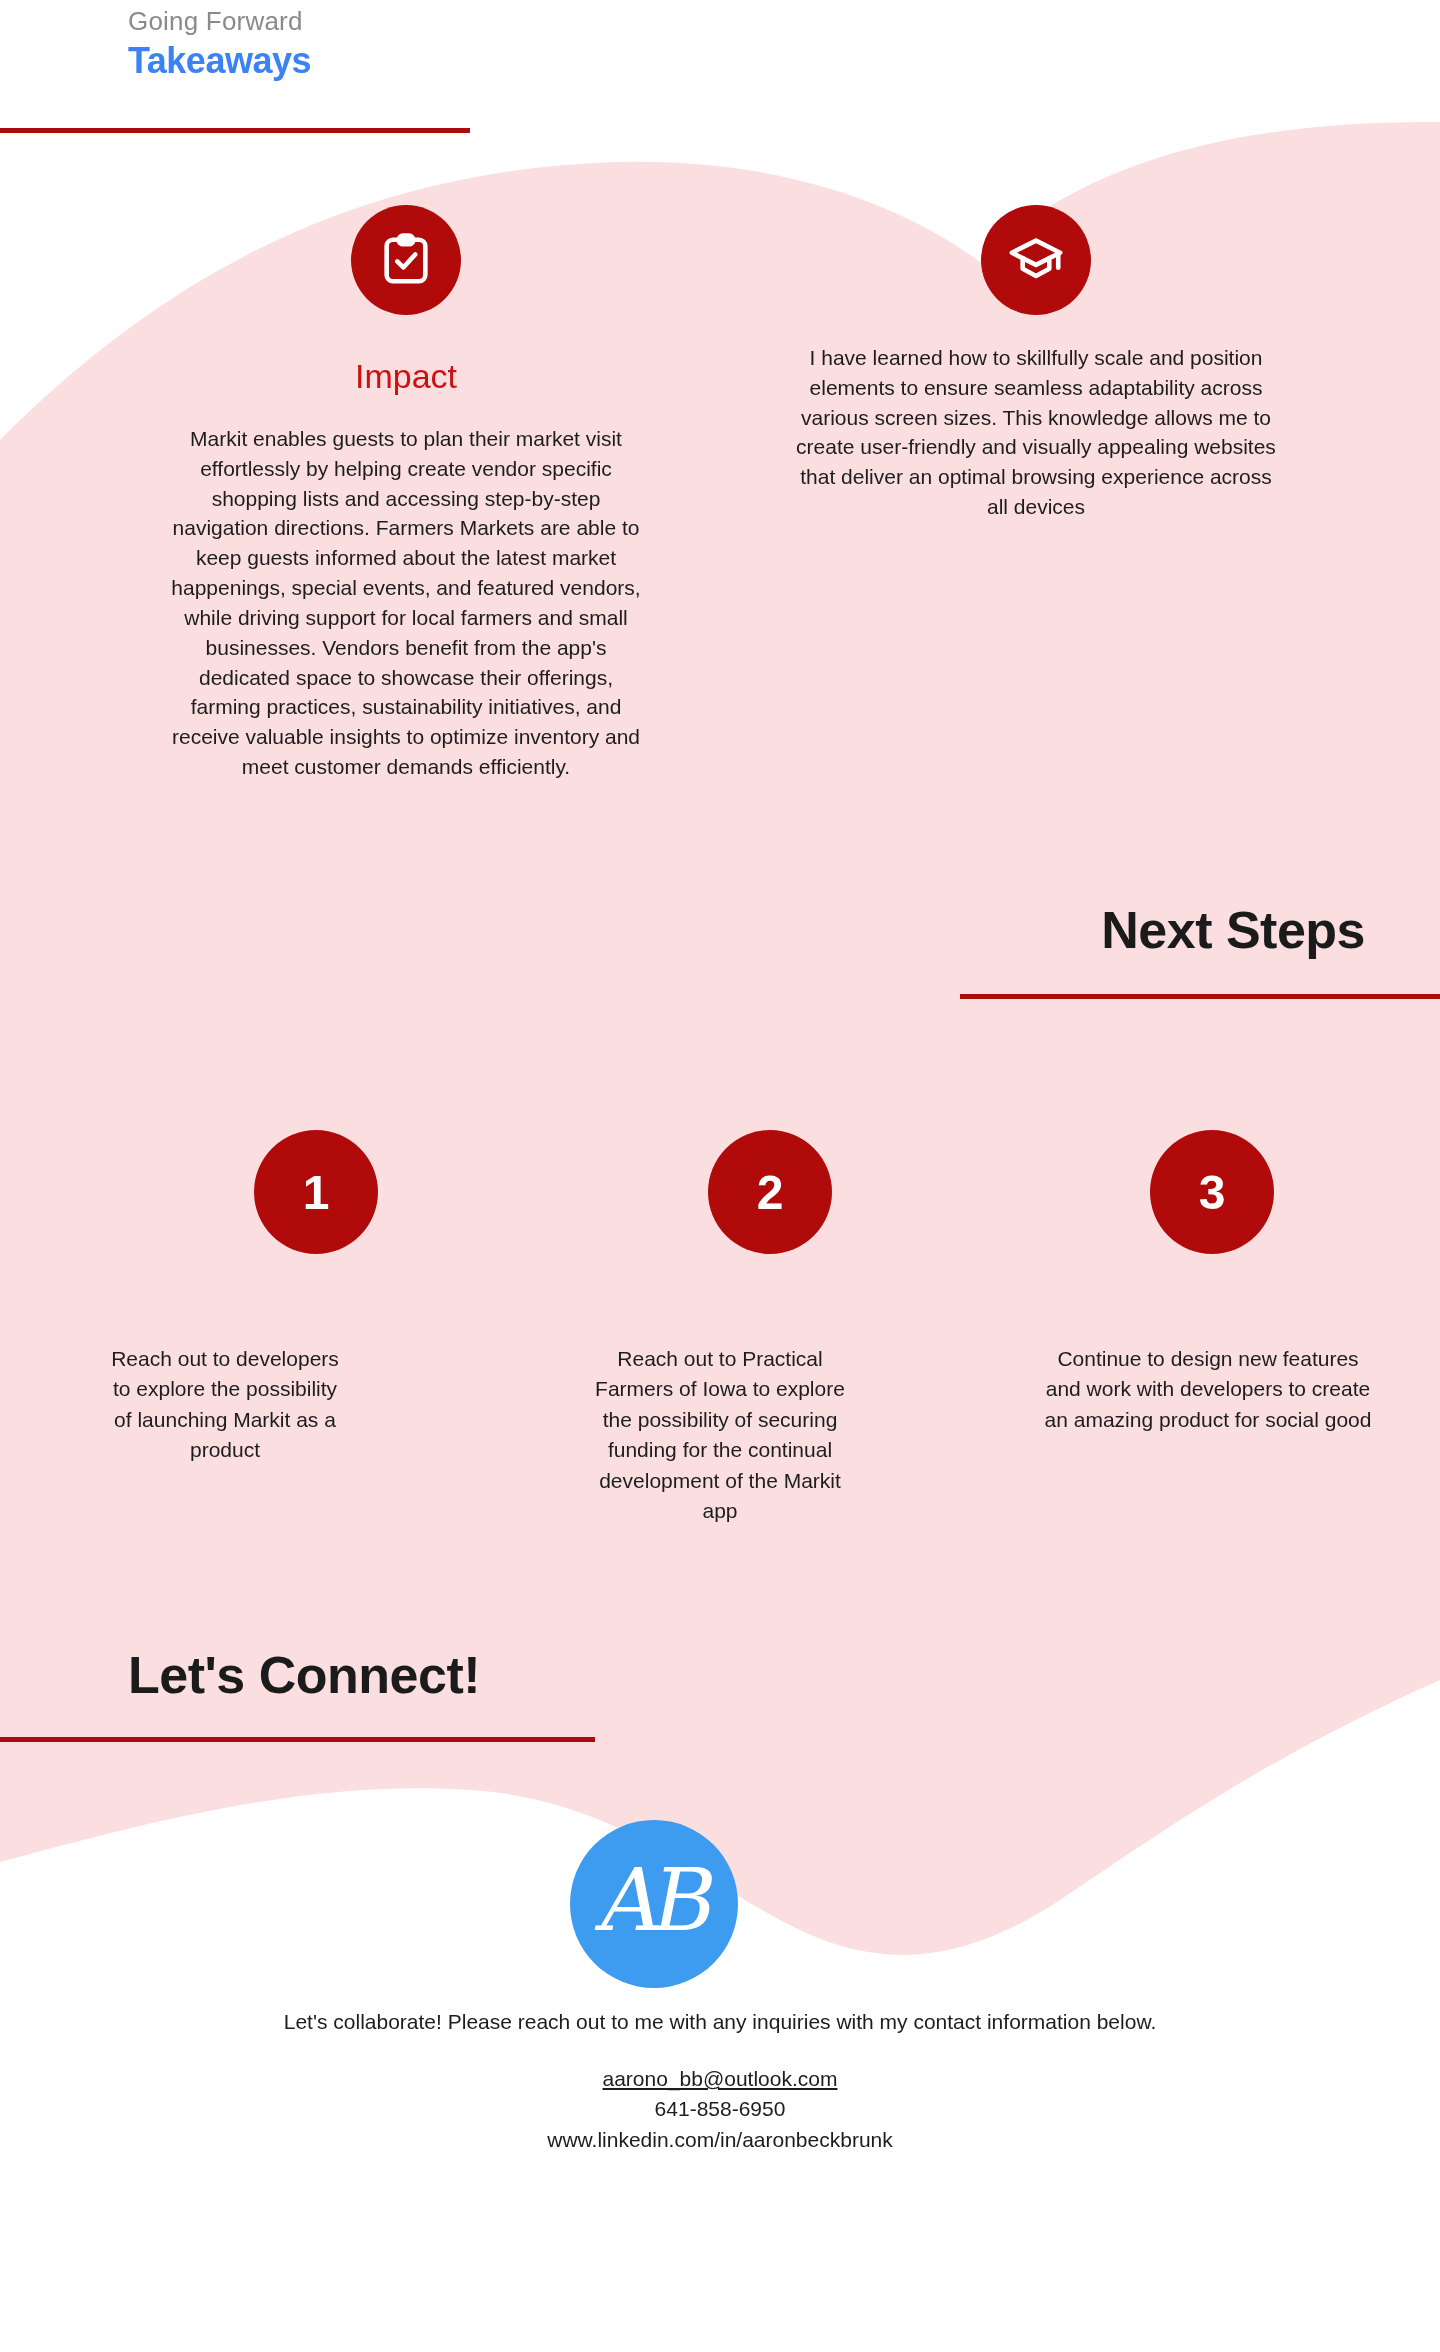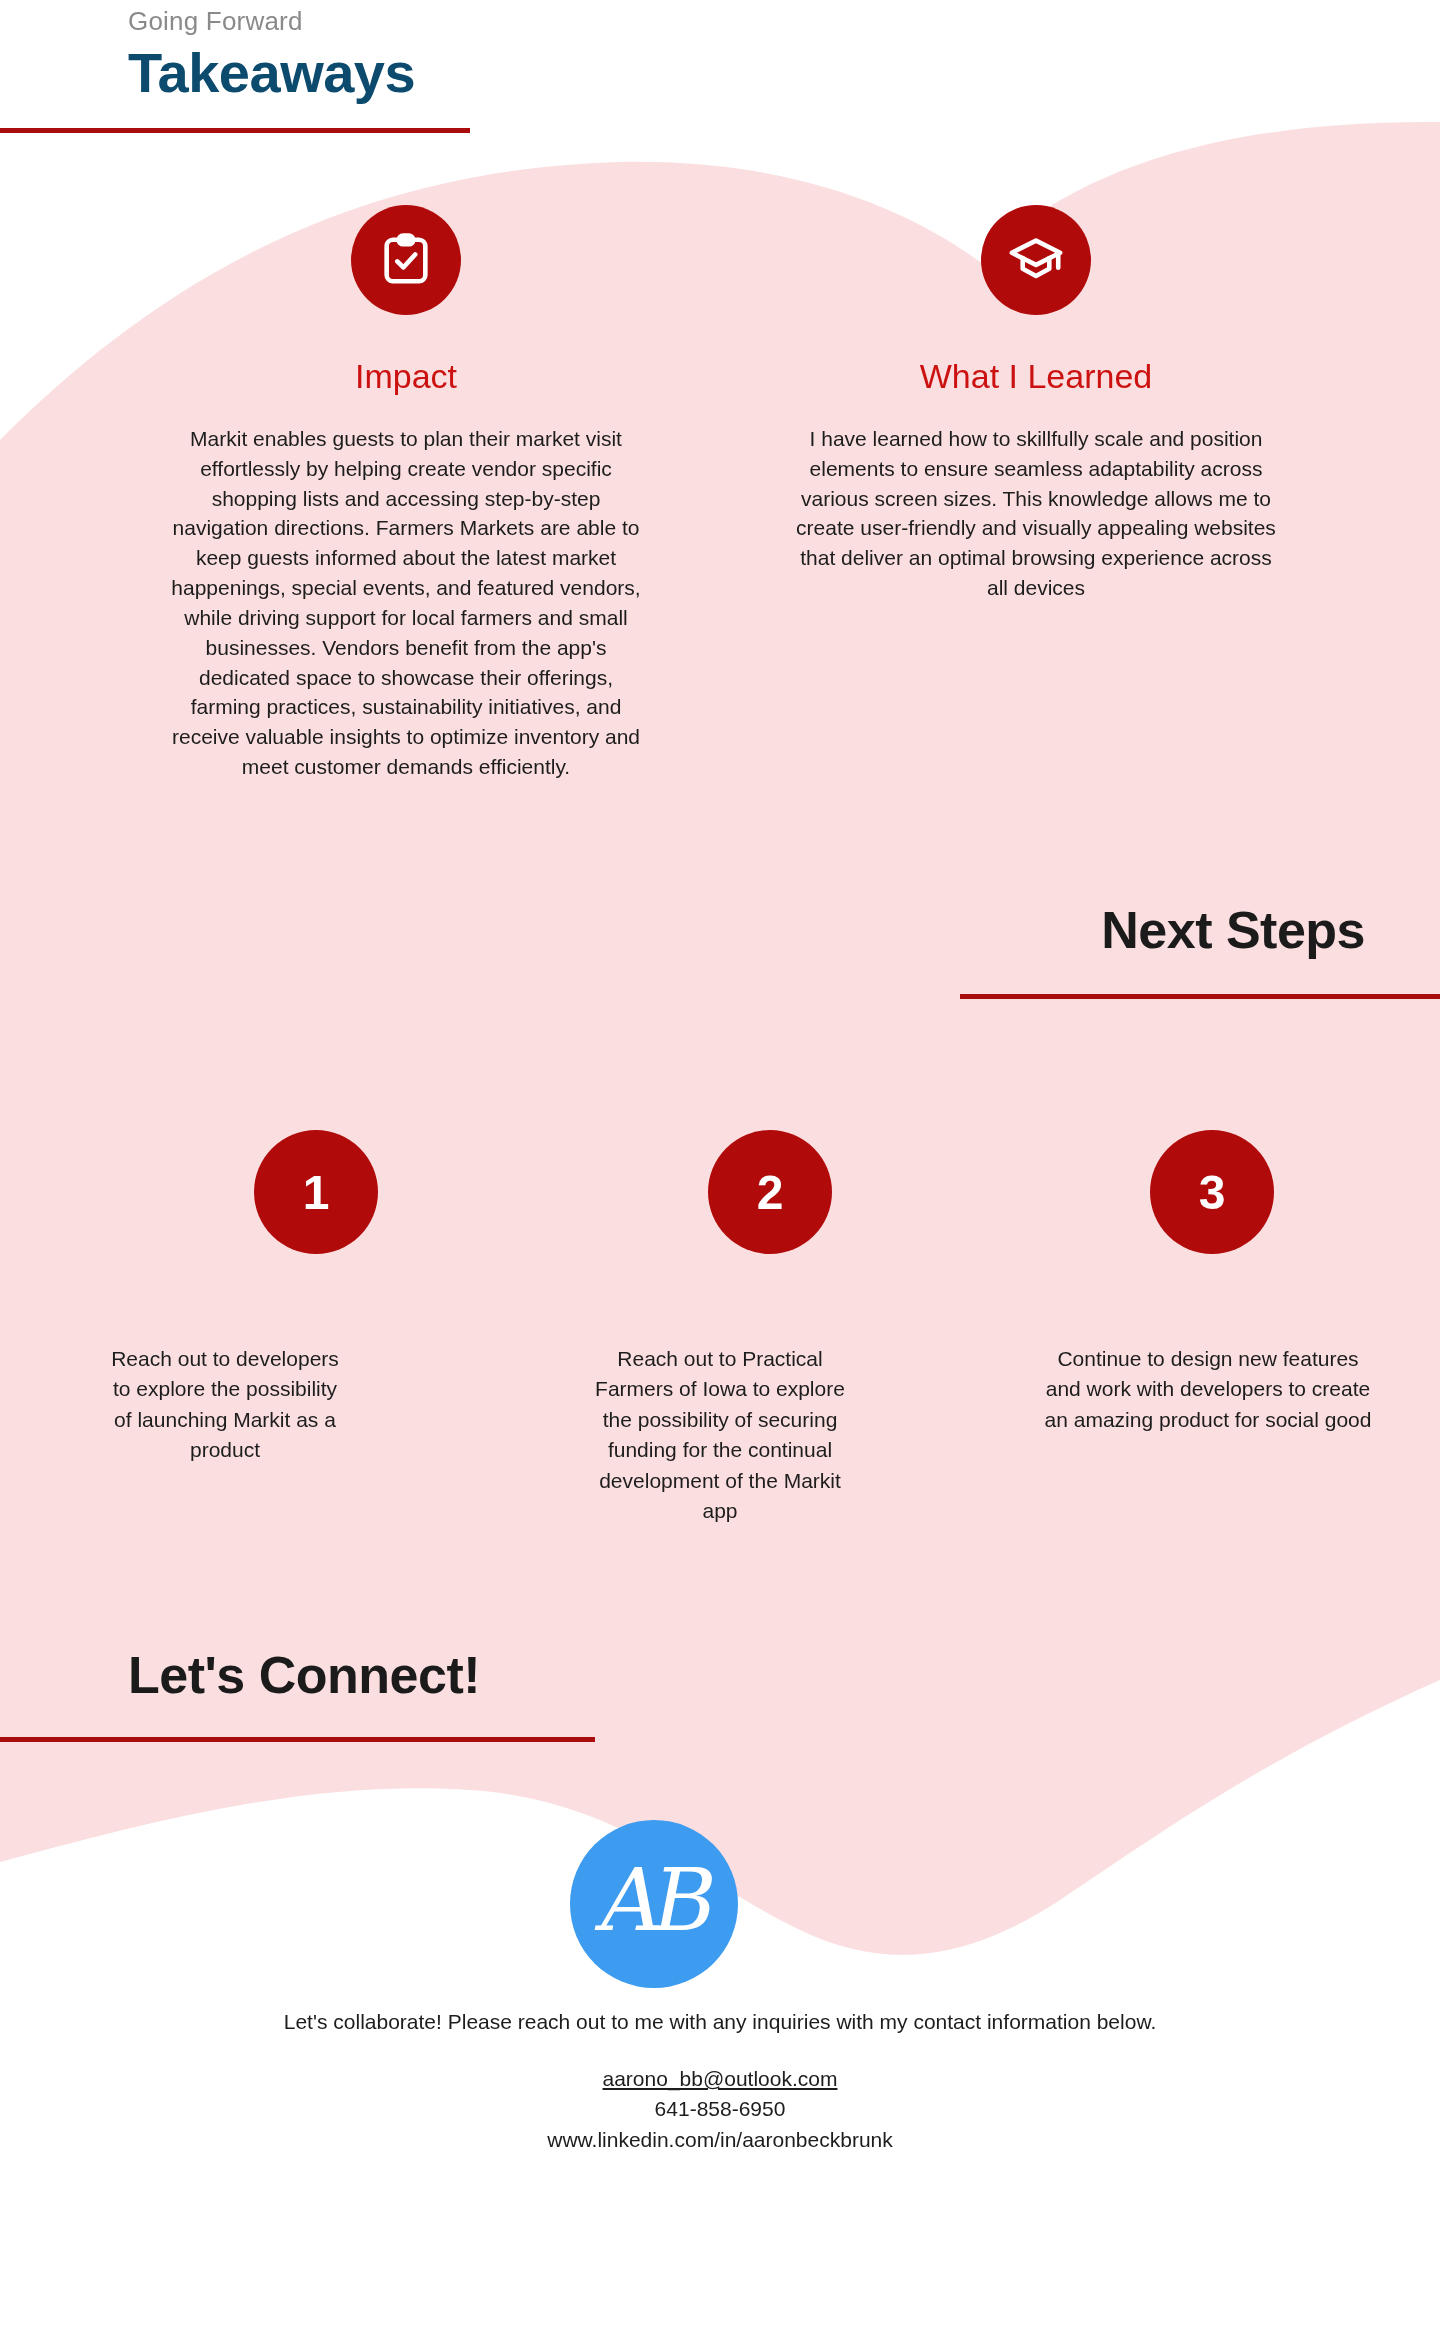--- a/index.html
+++ b/index.html
@@ -15,21 +15,21 @@
   .layer { position:absolute; z-index:2; }
 
   
   #header { left:0; top:0; width:1440px; }
   .eyebrow {
     position:absolute; left:128px; top:6px;
     font-size:26px; color:#8a8a8a; letter-spacing:0.2px;
   }
   .title-main {
     position:absolute; left:128px; top:40px;
-    font-size:56px; font-weight:700; color:#0c4a6e;
+    font-size:36px; font-weight:700; color:#3b82f6;
     letter-spacing:-0.5px;
   }
   .rule-top {
     position:absolute; left:0; top:128px;
     width:470px; height:5px; background:#a80c0c;
   }
 
   
   .col { position:absolute; text-align:center; }
   #col-impact { left:136px; top:205px; width:540px; }
@@ -147,21 +147,20 @@
 </div>
 
 <div class="layer col" id="col-learned">
   <div class="icon-circle">
     <svg width="58" height="58" viewBox="0 0 24 24" fill="none" stroke="#ffffff" stroke-width="1.9" stroke-linecap="round" stroke-linejoin="round">
       <polygon points="12,4 22,9 12,14 2,9"></polygon>
       <path d="M6.5 11.2 v4.4 L12 18.6 l5.5 -3 v-4.4"></path>
       <line x1="21.2" y1="9.4" x2="21.2" y2="15.2"></line>
     </svg>
   </div>
-  <div class="col-title">What I Learned</div>
   <div class="col-body">I have learned how to skillfully scale and position elements to ensure seamless adaptability across various screen sizes. This knowledge allows me to create user-friendly and visually appealing websites that deliver an optimal browsing experience across all devices</div>
 </div>
 
 <div class="layer" id="next-steps-head">
   <div class="title-next">Next Steps</div>
   <div class="rule-next"></div>
 </div>
 
 <div class="layer" id="steps">
   <div class="step" id="step-1">

